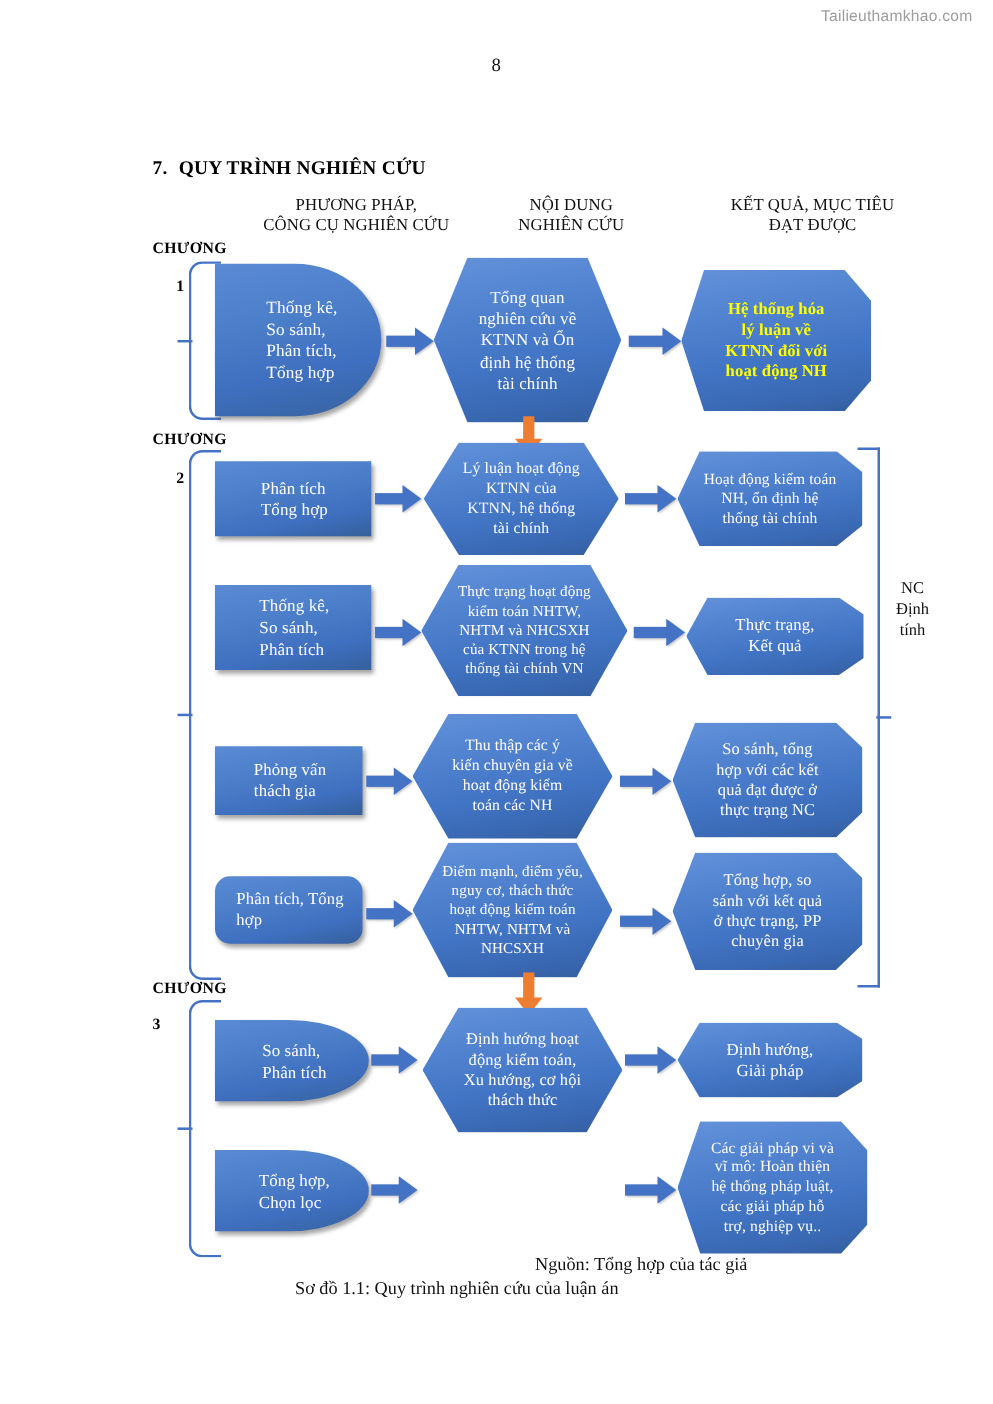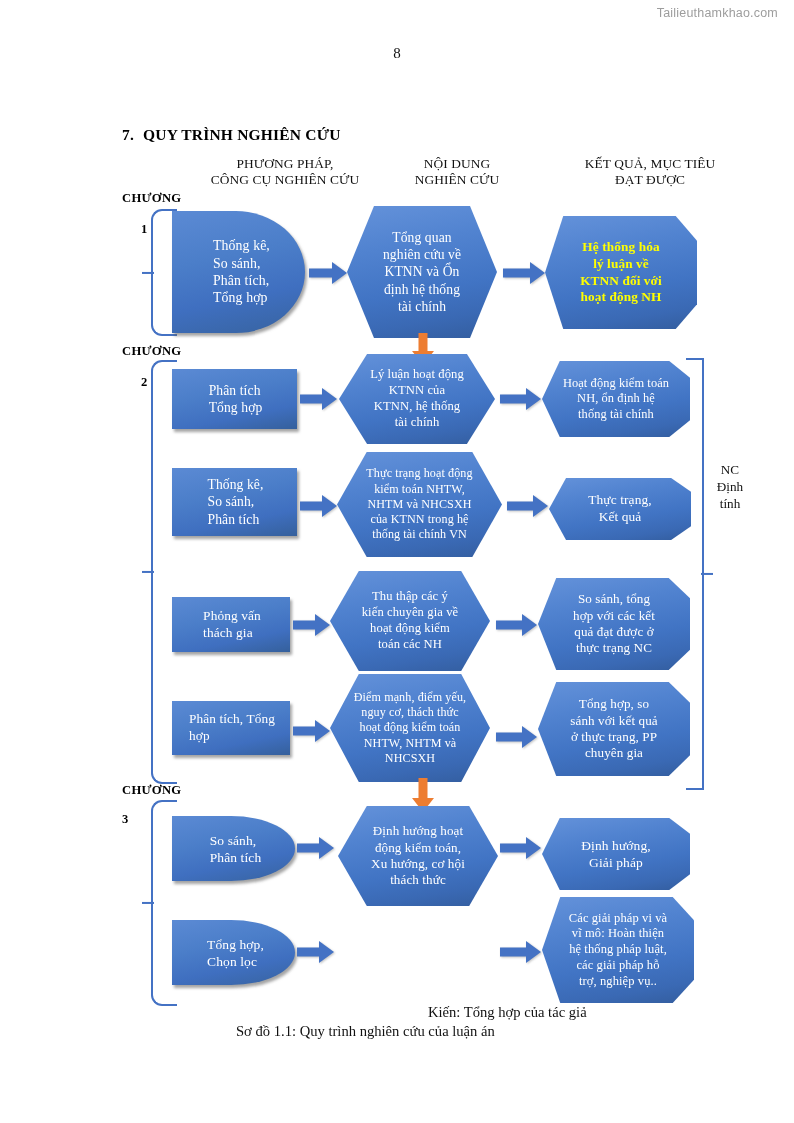--- a/index.html
+++ b/index.html
@@ -282,21 +282,21 @@
     <span class="stem" style="width:29px;"></span>
       <span class="head" style="left:26px;"></span>
   </div>
   <div class="shape sh-cap round" style="left:538px; top:578px; width:152px; height:92px;">
     <span class="txt" style="font-size:13.1px;">So sánh, tổng
 hợp với các kết
 quả đạt được ở
 thực trạng NC</span>
   </div>
 
-  <div class="shape sh-rect" style="left:172px; top:701px; width:118px; height:54px;">
+  <div class="shape sh-rect" style="left:172px; top:701px; width:118px; height:54px;border-radius:12px;">
     <span class="txt" style="font-size:13.3px; text-align:left; padding-left:10px;">Phân tích, Tổng
 hợp</span>
   </div>
   <div class="arrow-r" style="left:293px; top:720px; width:38px; height:22px;">
     <span class="stem" style="width:25px;"></span>
       <span class="head" style="left:22px;"></span>
   </div>
   <div class="shape sh-hex" style="left:330px; top:674px; width:160px; height:108px;">
     <span class="txt" style="font-size:12.1px; padding:0 4px;">Điểm mạnh, điểm yếu,
 nguy cơ, thách thức
@@ -335,21 +335,21 @@
   <div class="shape sh-hex" style="left:338px; top:806px; width:160px; height:100px;">
     <span class="txt" style="font-size:13.1px;">Định hướng hoạt
 động kiểm toán,
 Xu hướng, cơ hội
 thách thức</span>
   </div>
   <div class="arrow-r" style="left:500px; top:837px; width:42px; height:22px;">
     <span class="stem" style="width:29px;"></span>
       <span class="head" style="left:26px;"></span>
   </div>
-  <div class="shape sh-cap round" style="left:542px; top:818px; width:148px; height:72px;align-items:center;">
+  <div class="shape sh-cap round" style="left:542px; top:818px; width:148px; height:60px;align-items:center;">
     <span class="txt" style="font-size:13.5px;">Định hướng,
 Giải pháp</span>
   </div>
 
   <div class="shape sh-d" style="left:172px; top:920px; width:123px; height:65px;">
     <span class="txt" style="font-size:13.5px; text-align:left; padding-left:12px;">Tổng hợp,
 Chọn lọc</span>
   </div>
   <div class="arrow-r" style="left:297px; top:941px; width:38px; height:22px;">
     <span class="stem" style="width:25px;"></span>
@@ -360,16 +360,16 @@
       <span class="head" style="left:26px;"></span>
   </div>
   <div class="shape sh-cap round" style="left:542px; top:897px; width:152px; height:106px;">
     <span class="txt" style="font-size:12.5px;">Các giải pháp vi và
 vĩ mô: Hoàn thiện
 hệ thống pháp luật,
 các giải pháp hỗ
 trợ, nghiệp vụ..</span>
   </div>
 
-  <div class="caption" style="left:428px; top:1004px;">Kiến: Tổng hợp của tác giả</div>
+  <div class="caption" style="left:428px; top:1004px;">Nguồn: Tổng hợp của tác giả</div>
   <div class="caption" style="left:236px; top:1023px;">Sơ đồ 1.1: Quy trình nghiên cứu của luận án</div>
 
 </div>
 
 </body></html>

